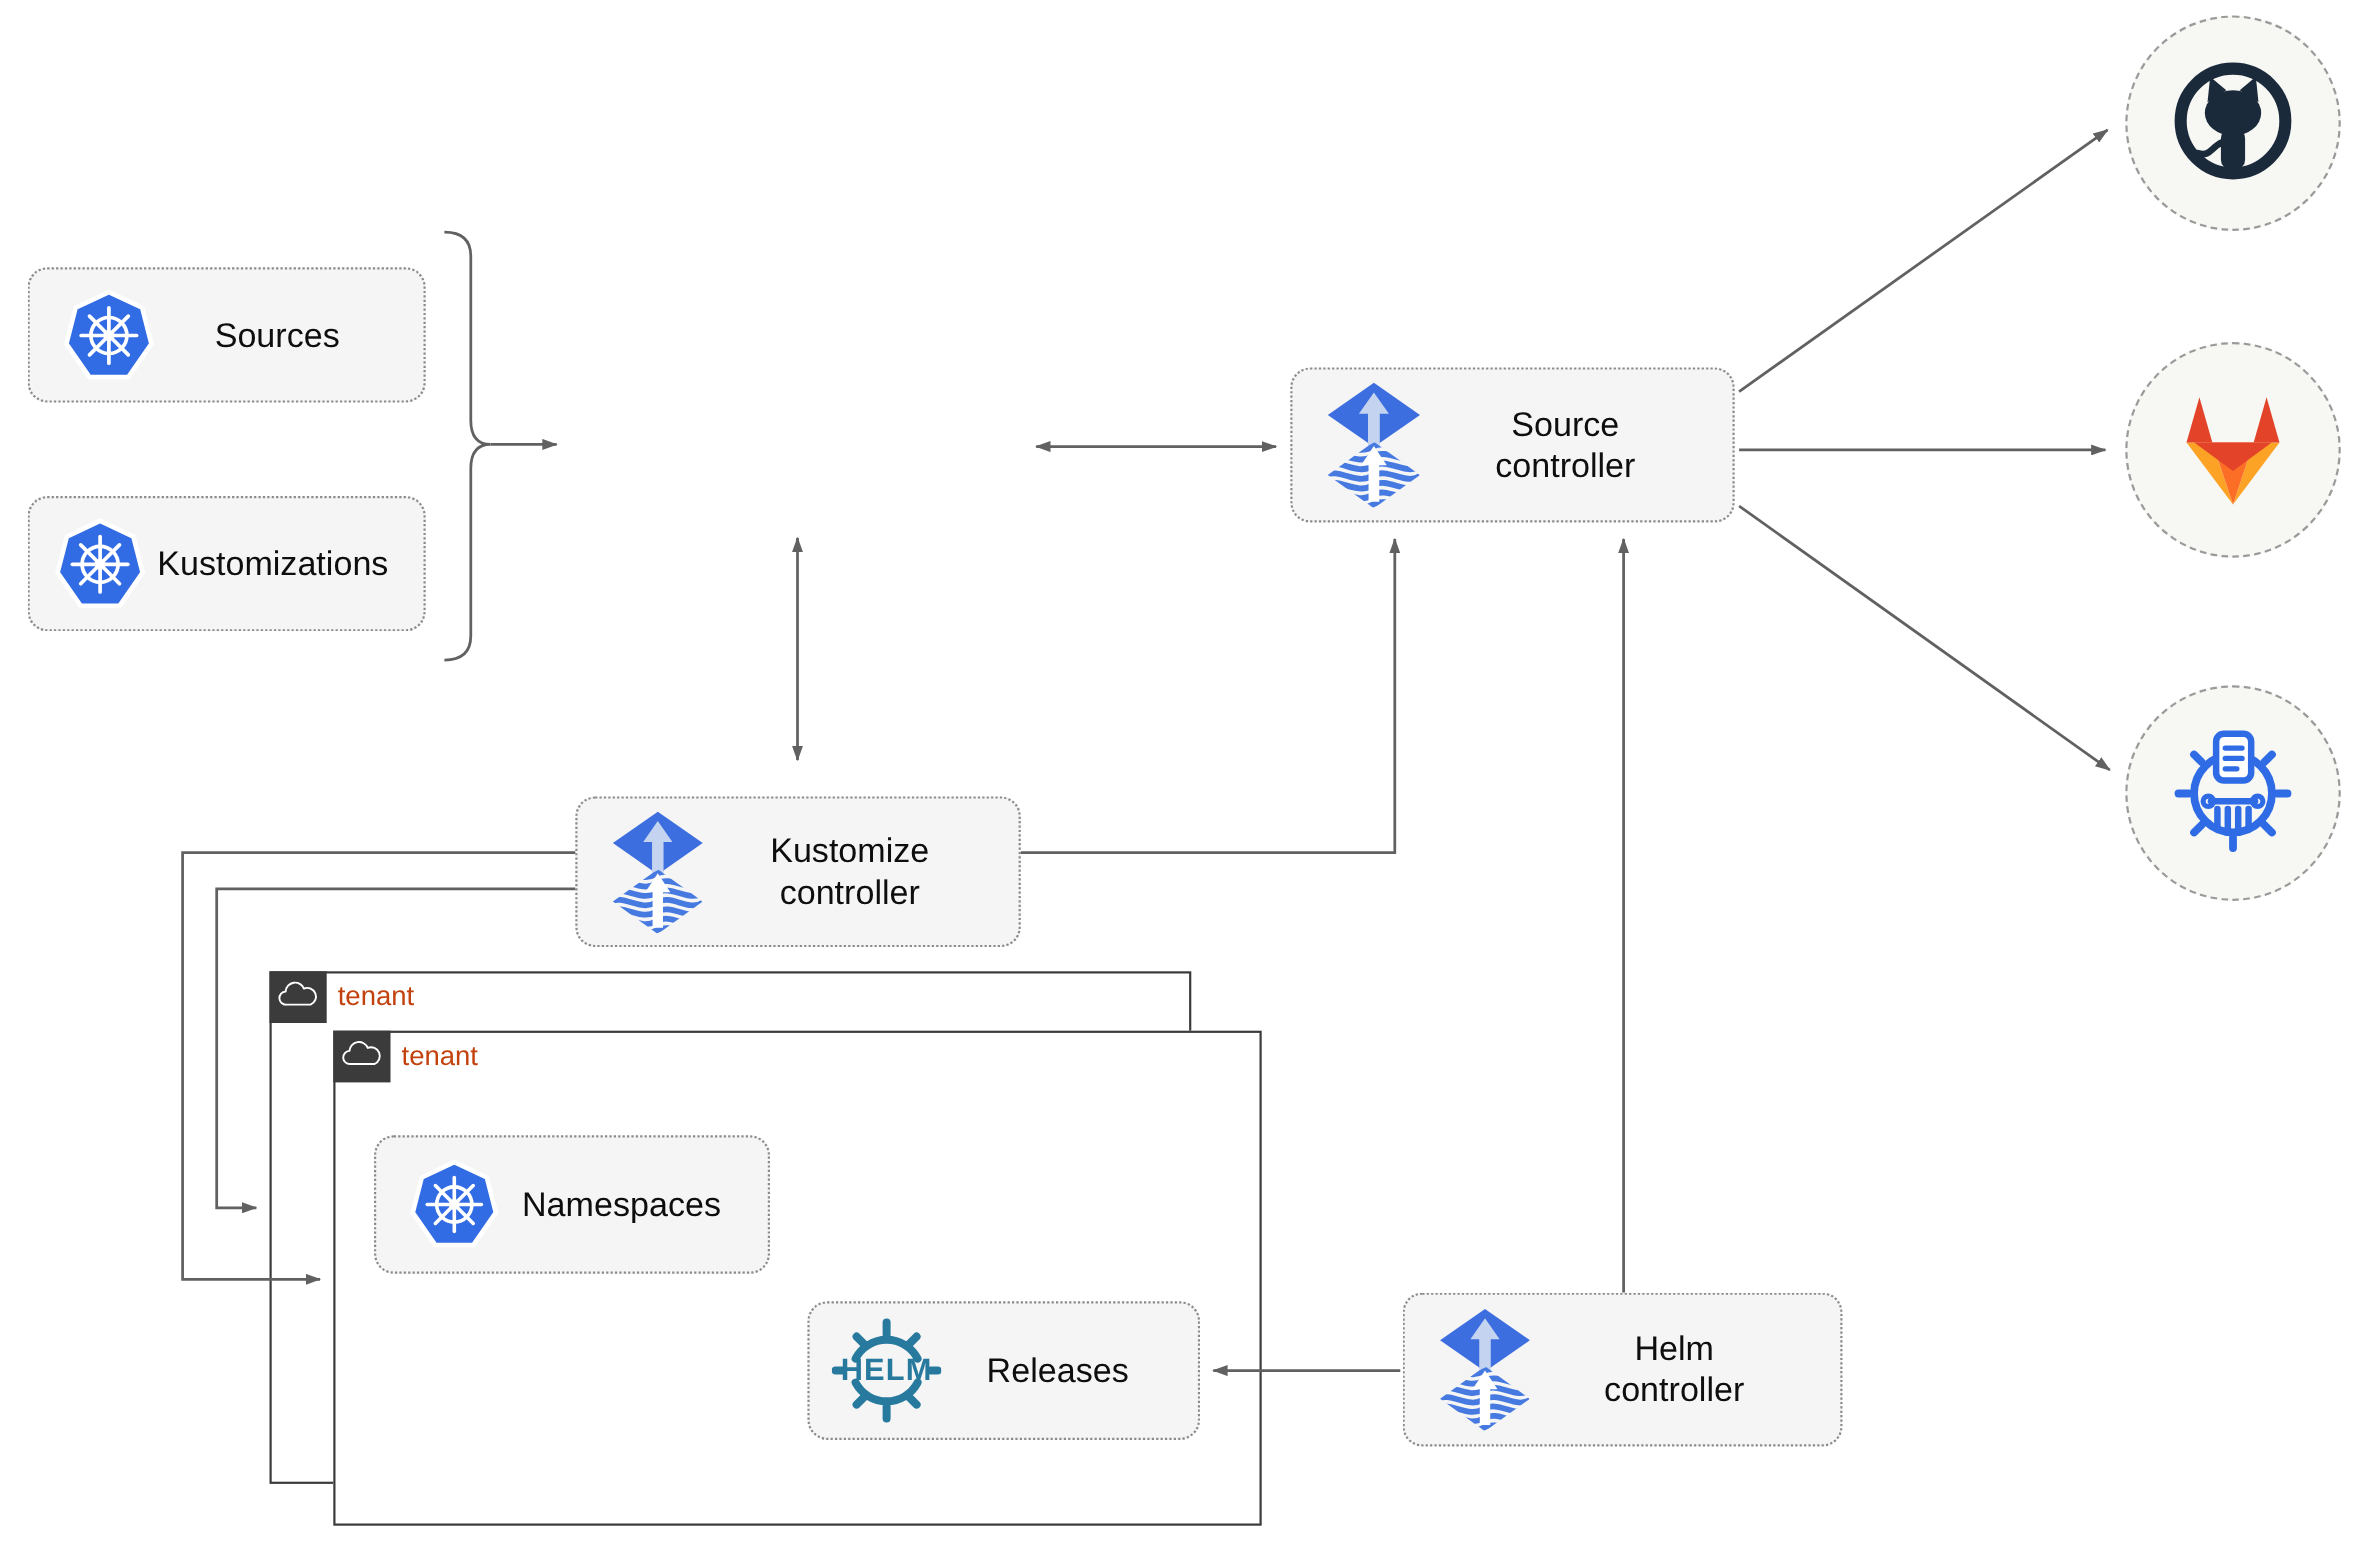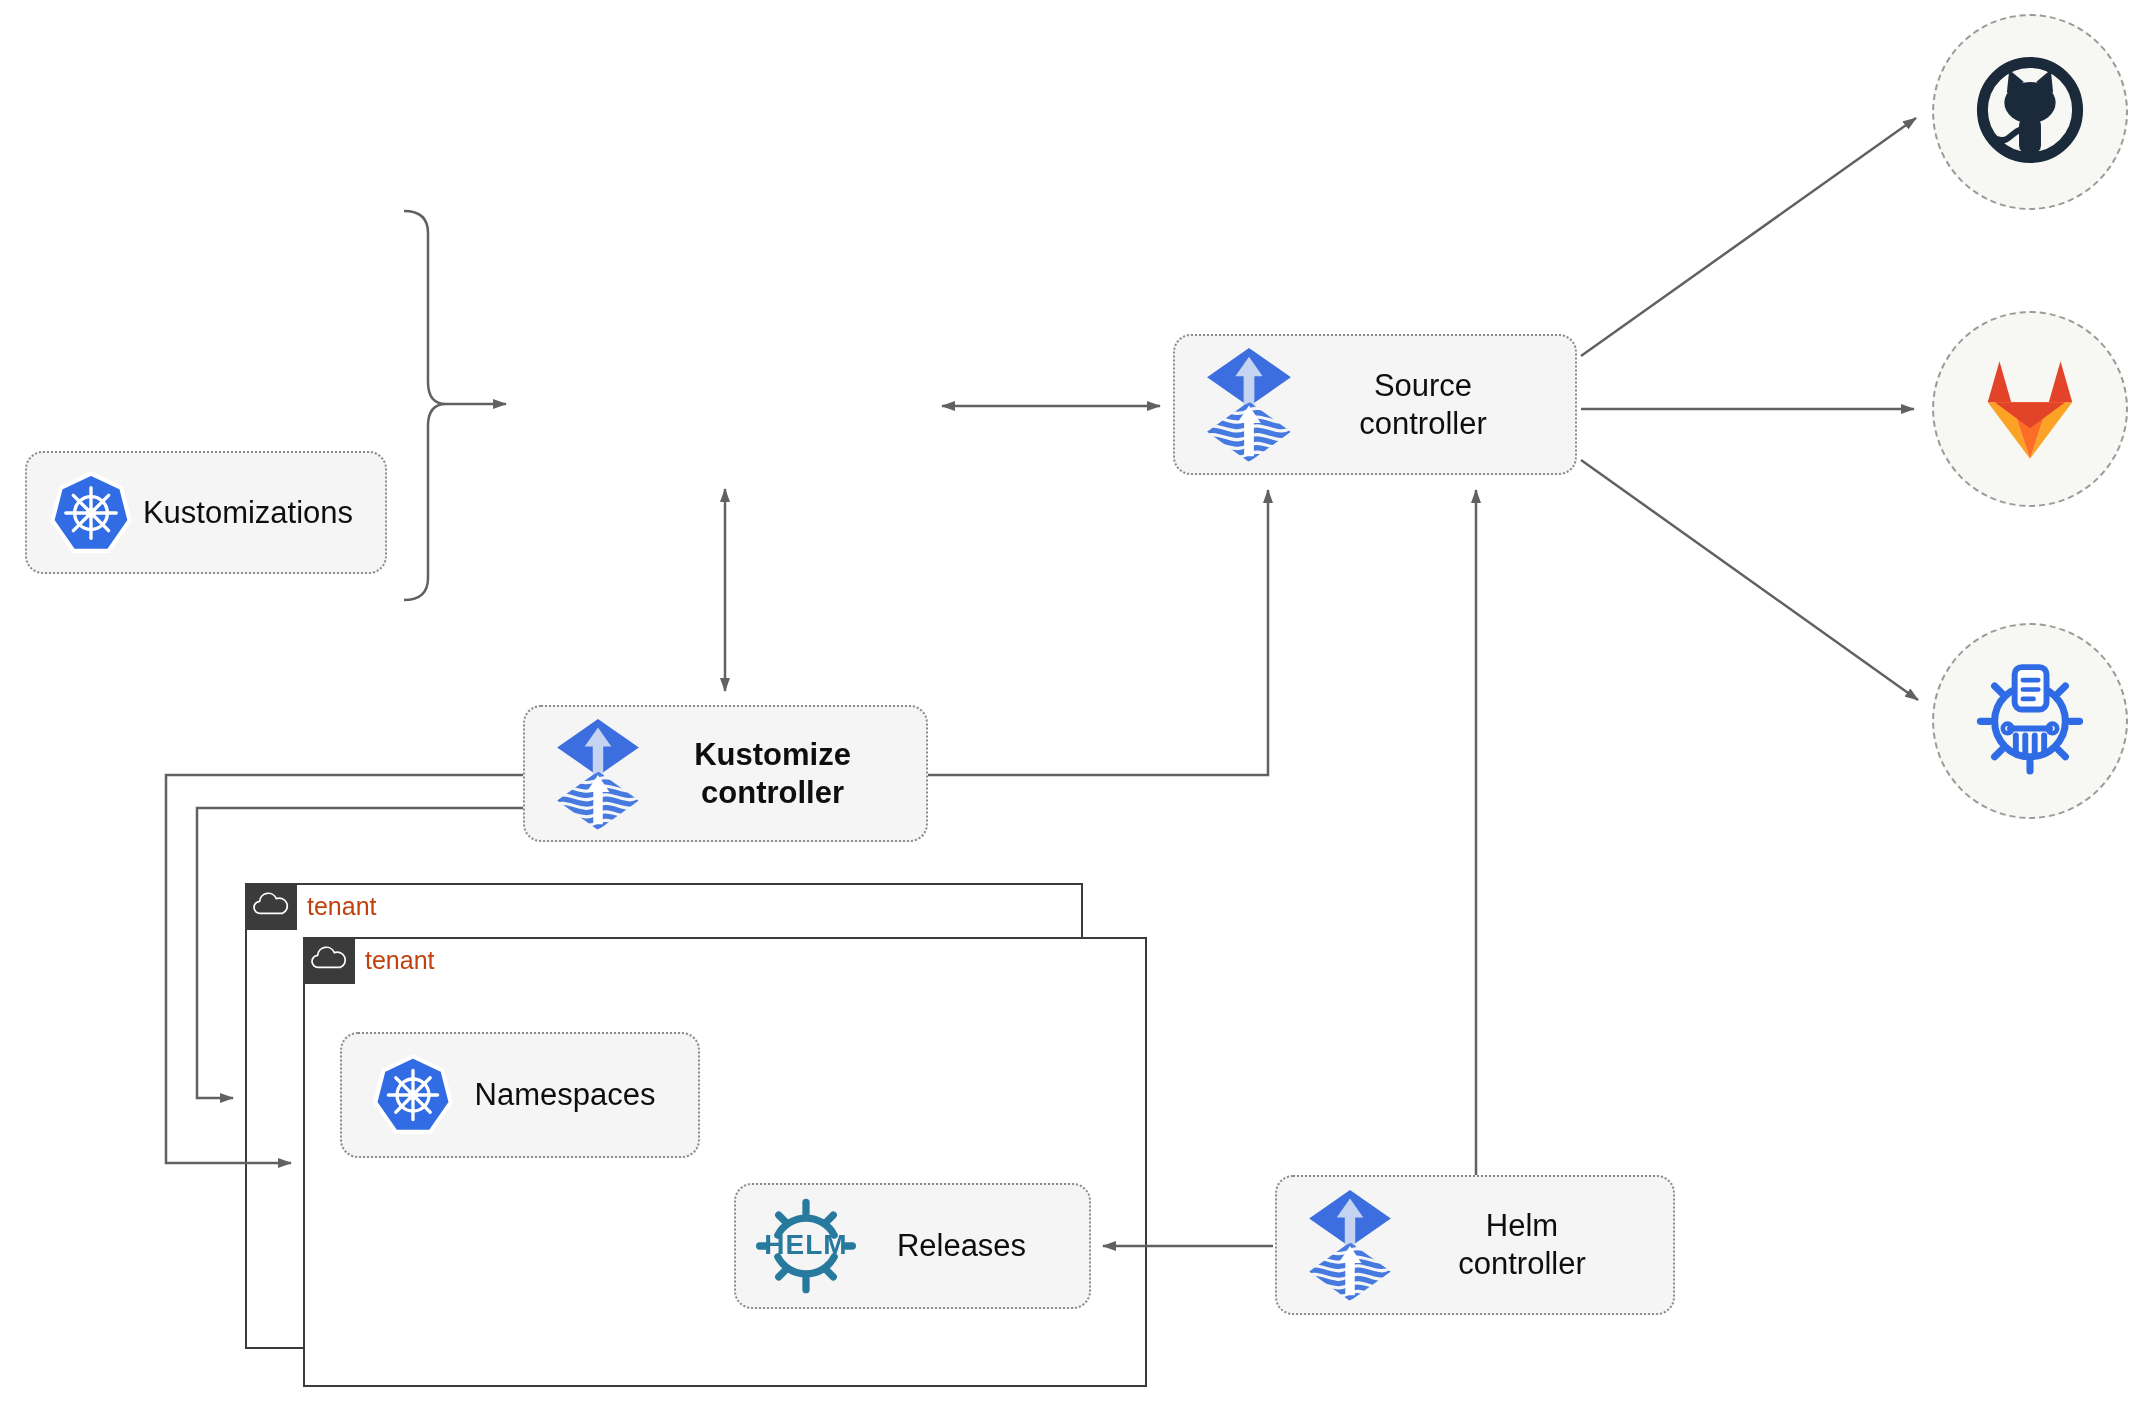--- a/index.html
+++ b/index.html
@@ -45,21 +45,21 @@
   .helm-wrap{position:relative; width:100px; height:100px;}
   .helm-word{
     position:absolute; left:50%; top:50%; transform:translate(-50%,-52%);
     font-size:28px; font-weight:bold; color:#277a9e; letter-spacing:1px;
   }
   
   .n-sources       {left:25px;  top:243px; width:362px; height:123px;}
   .n-kustomizations{left:25px;  top:451px; width:362px; height:123px;}
   .n-k8sapi        {left:523px; top:337px; width:405px; height:138px;}
   .n-sourcectl     {left:1173px;top:334px; width:404px; height:141px;justify-content:center;}
-  .n-kustomizectl  {left:523px; top:705px; width:405px; height:137px;font-weight:bold;}
+  .n-kustomizectl  {left:523px; top:724px; width:405px; height:137px;}
   .n-helmctl       {left:1275px;top:1175px;width:400px; height:140px;}
   .n-namespaces    {left:340px; top:1032px;width:360px; height:126px; z-index:12;}
   .n-rbac          {left:734px; top:1032px;width:357px; height:126px; z-index:12;}
   .n-crds          {left:340px; top:1183px;width:360px; height:126px; z-index:12;}
   .n-releases      {left:734px; top:1183px;width:357px; height:126px; z-index:12;}
   .e-github{left:1932px; top:14px;}
   .e-gitlab{left:1932px; top:311px;}
   .e-harbor{left:1932px; top:623px;}
 </style>
 </head>
@@ -204,20 +204,28 @@
   <div class="node n-releases">
     <span class="node-icon helm-wrap" style="margin-left:20px">
       <svg width="100" height="100" viewBox="0 0 110 110">
           <use href="#sym-helm-wheel"></use>
         </svg>
       <span class="helm-word">HELM</span>
     </span>
     <span class="node-label">Releases</span>
   </div>
 
+  <div class="node n-sources">
+    <span class="node-icon">
+      <svg width="84" height="84" viewBox="0 0 100 100">
+          <use href="#sym-k8s"></use>
+        </svg>
+      </span>
+    <span class="node-label">Sources</span>
+  </div>
   <div class="node n-kustomizations">
     <span class="node-icon" style="margin-left:22px">
       <svg width="84" height="84" viewBox="0 0 100 100">
           <use href="#sym-k8s"></use>
         </svg>
       </span>
     <span class="node-label">Kustomizations</span>
   </div>
   <div class="node n-sourcectl">
     <span class="node-icon">

